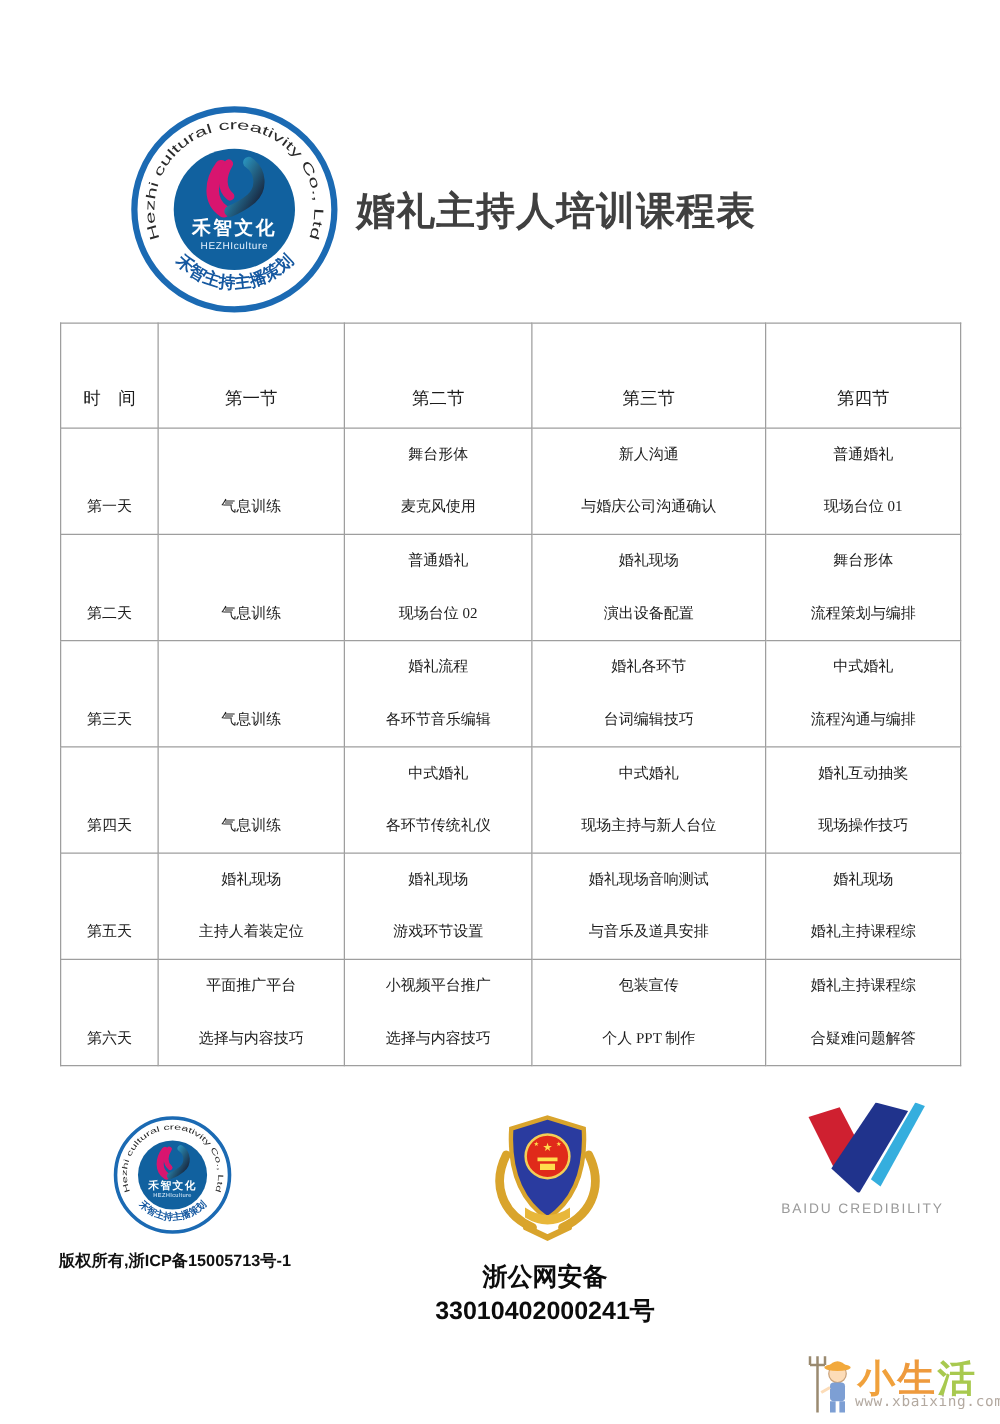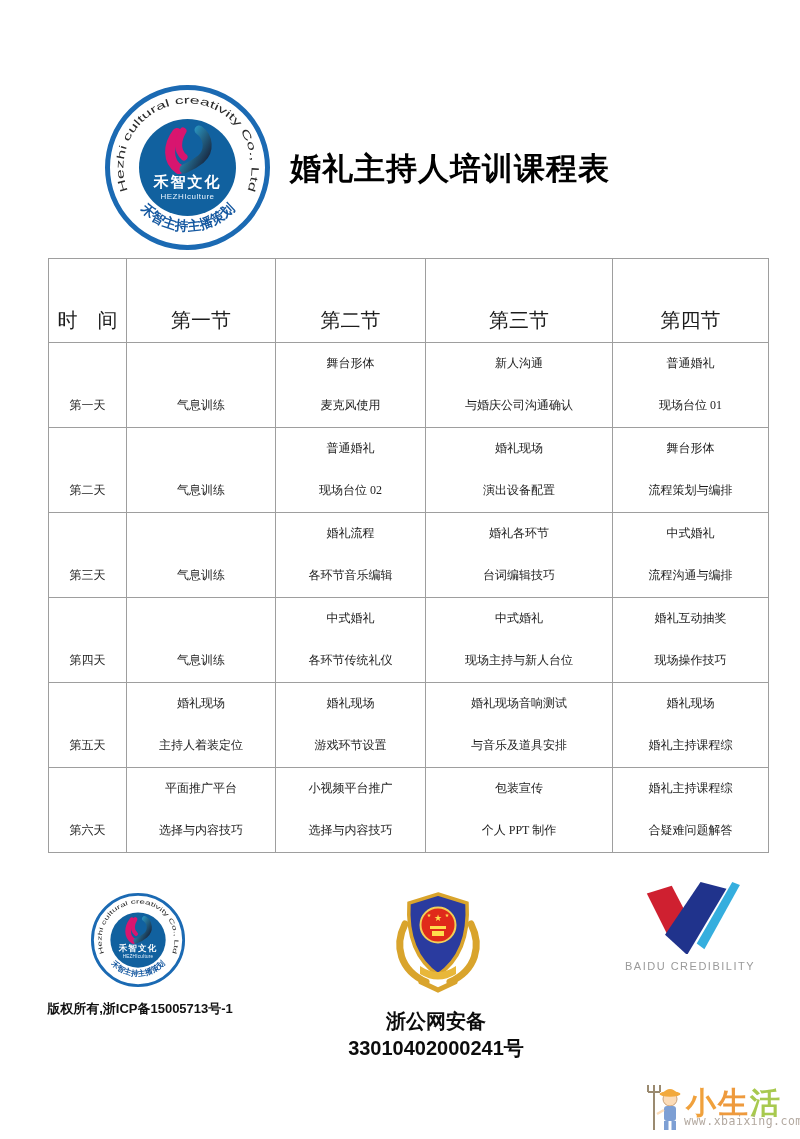--- a/index.html
+++ b/index.html
@@ -14,29 +14,29 @@
   .logo-inner{position:absolute;left:34px;top:34px;width:97px;height:97px;border-radius:50%;
               background:#11619f;}
   .logo-svg{position:absolute;left:0;top:0;}
   .logo-cn{position:absolute;left:0;top:88px;width:165px;text-align:center;color:#fff;
            font-size:15px;font-weight:bold;letter-spacing:2px;font-family:"Liberation Serif",serif;}
   .logo-en{position:absolute;left:0;top:107px;width:165px;text-align:center;color:#e8f4ff;
            font-size:8px;letter-spacing:.5px;}
   .logo-small{transform:scale(0.57);transform-origin:0 0;}
 
   
-  .page-title{left:285px;top:148px;width:330px;text-align:center;font-size:31px;font-weight:bold;
-              font-family:"Liberation Serif",serif;letter-spacing:1px;color:#000000;}
+  .page-title{left:285px;top:148px;width:330px;text-align:left;font-size:31px;font-weight:bold;
+              font-family:"Liberation Serif",serif;letter-spacing:1px;color:#404040;}
 
   
   table.course{position:absolute;left:48px;top:258px;width:720px;border-collapse:collapse;
                table-layout:fixed;font-family:"Liberation Serif",serif;}
   table.course th,table.course td{border:1px solid #9e9e9e;vertical-align:bottom;
                text-align:center;padding:0 2px 11px 2px;font-weight:normal;color:#1c1c1c;}
-  table.course th{height:72px;font-size:20px;}
+  table.course th{height:72px;font-size:14px;}
   table.course td{height:73px;font-size:12px;}
   .l1{display:block;line-height:22px;margin-bottom:20px;min-height:0;}
   .l1:empty{margin-bottom:0;}
   .l2{display:block;line-height:22px;}
 
   
   .copyright{left:22px;top:1000px;width:236px;text-align:center;font-size:13px;font-weight:600;color:#111;}
   .police-text{left:306px;top:1008px;width:260px;text-align:center;font-size:20px;font-weight:bold;color:#0c0c0c;}
   .baidu-block{left:600px;top:882px;width:180px;text-align:center;}
   .baidu-cn{margin-top:4px;font-size:21px;letter-spacing:6px;color:#8f8f8f;}

